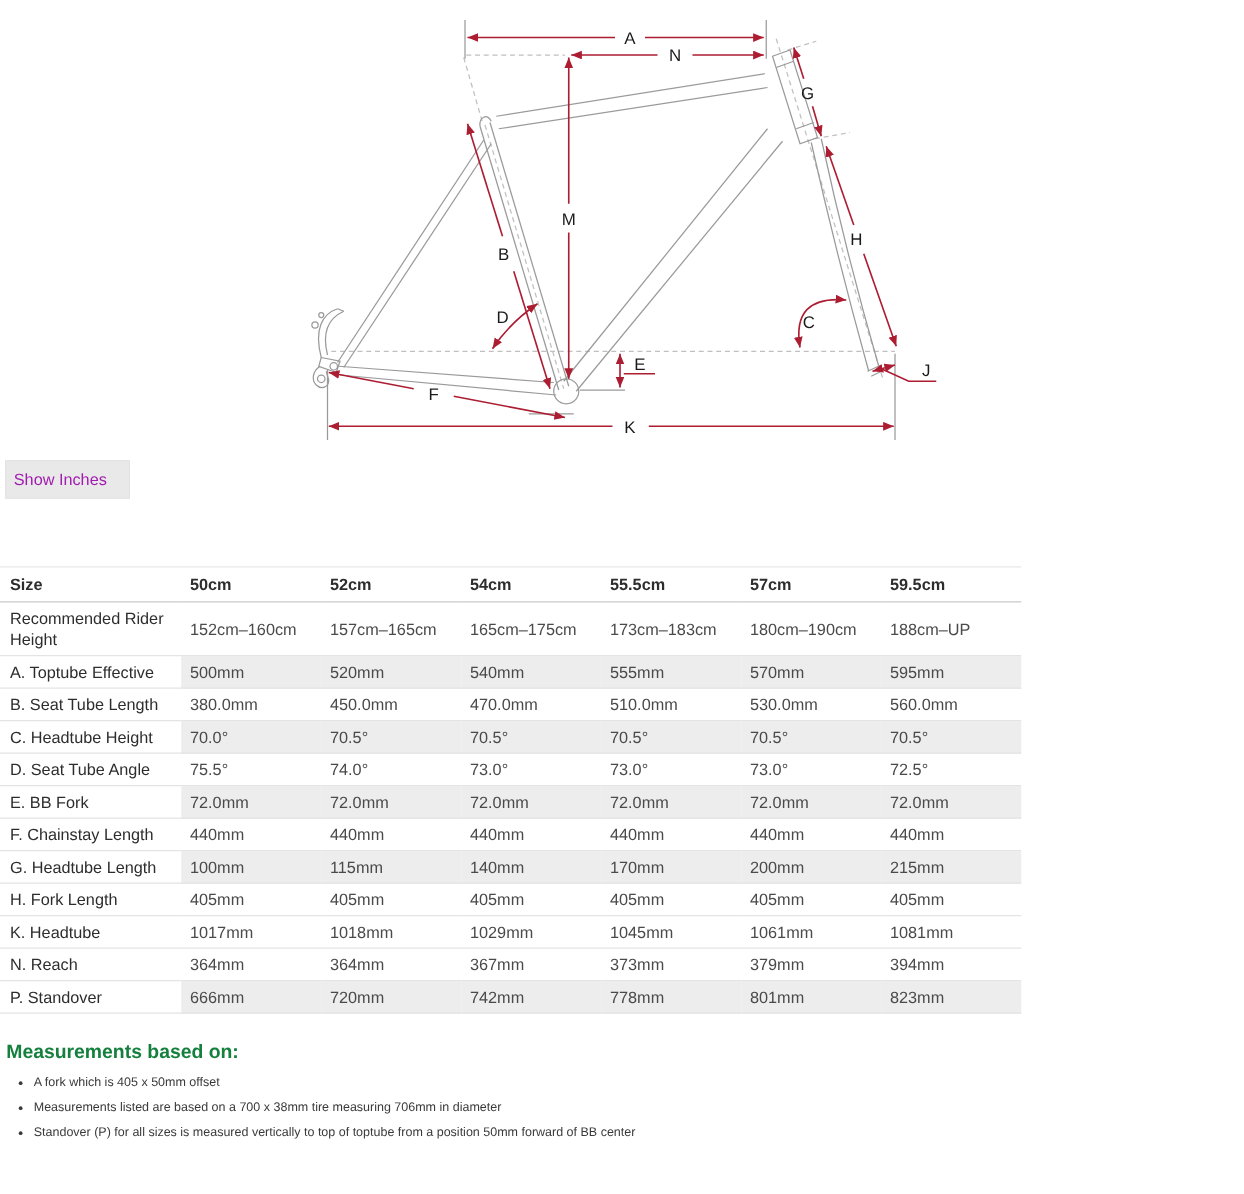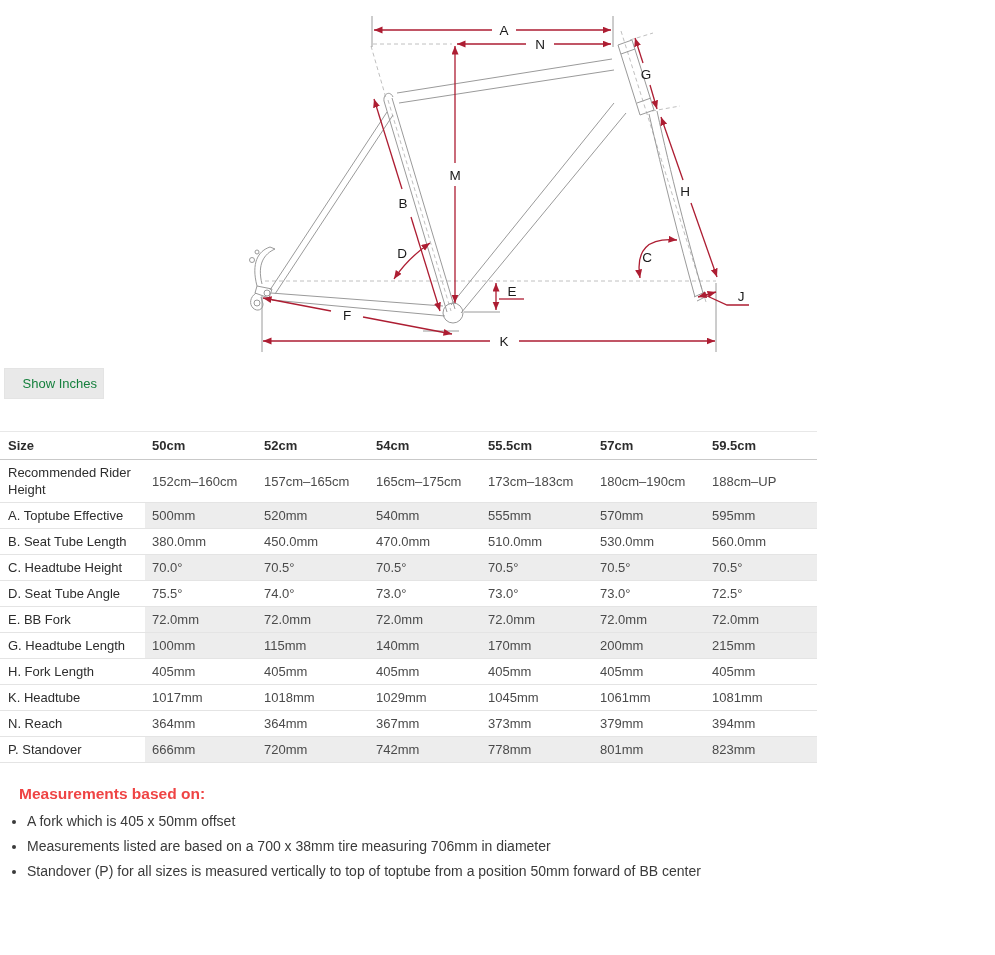--- a/index.html
+++ b/index.html
@@ -9,34 +9,34 @@
   body{width:995px;font-family:"Liberation Sans","DejaVu Sans",sans-serif;color:#333;}
   svg.diagram{display:block;width:995px;height:358px;}
   
   .frame line,.frame path,.frame polygon,.frame circle{stroke:var(--frame,#9a9a9a);stroke-width:1;fill:none;}
   .dash line{stroke:var(--dash,#c0c0c0);stroke-width:1;stroke-dasharray:4 3;fill:none;}
   .dim line,.dim path,.dim polyline{stroke:var(--dim,#ad1d32);stroke-width:1.3;fill:none;}
   .dimfill{fill:var(--dim,#ad1d32);stroke:none;}
   .dimlabel{fill:var(--labelcol,#1a1a1a);font-size:13.5px;font-family:"Liberation Sans","DejaVu Sans",sans-serif;text-anchor:middle;}
   
   .show-inches{display:block;margin:10px 0 0 4px;width:100px;height:31px;background:#e9e9e9;border:1px solid #e4e4e4;
-    font-family:inherit;font-size:13px;color:#15803d;text-align:right;}
+    font-family:inherit;font-size:13px;color:#a21caf;text-align:left;}
   
-  table.geo{margin-top:32px;width:817px;border-collapse:collapse;table-layout:fixed;font-size:13px;}
+  table.geo{margin-top:54px;width:817px;border-collapse:collapse;table-layout:fixed;font-size:13px;}
   table.geo th{ text-align:left;font-weight:bold;color:#2d2d2d;padding:6px 6px 6px 7px;
     border-top:1px solid #e8e8e8;border-bottom:1px solid #c9c9c9;}
   table.geo td{padding:4px 6px 4px 7px;line-height:17px;color:#4a4a4a;border-bottom:1px solid #e4e4e4;}
   table.geo th.lbl,table.geo td.lbl{padding-left:8px;}
   table.geo td.lbl{font-weight:normal;color:#2d2d2d;background:#fff;}
   table.geo tr.striped td.val{background:var(--stripe,#ededed);}
   
   .notes{margin:22px 0 0 5px;}
-  .notes-heading{font-size:15.5px;font-weight:bold;color:#ef4444;margin:0 0 10px 14px;}
+  .notes-heading{font-size:15.5px;font-weight:bold;color:#15803d;margin:0 0 10px 0;}
   .notes ul{margin:0;padding-left:22px;}
-  .notes li{font-size:14px;color:#3a3a3a;margin-bottom:9px;list-style:disc;}
+  .notes li{font-size:10px;color:#3a3a3a;margin-bottom:9px;list-style:disc;}
 </style>
 </head>
 <body>
 
 <svg class="diagram" viewBox="0 0 995 358">
   <defs>
     <marker id="mE" orient="auto" markerWidth="10" markerHeight="10" refX="8.5" refY="3.5" markerUnits="userSpaceOnUse">
       <path d="M0,0 L8.5,3.5 L0,7 Z" class="dimfill"></path>
     </marker>
     <marker id="mS" orient="auto-start-reverse" markerWidth="10" markerHeight="10" refX="8.5" refY="3.5" markerUnits="userSpaceOnUse">
@@ -236,20 +236,29 @@
       </tr>
       <tr class="striped">
         <td class="lbl">E. BB Fork</td>
         <td class="val">72.0mm</td>
         <td class="val">72.0mm</td>
         <td class="val">72.0mm</td>
         <td class="val">72.0mm</td>
         <td class="val">72.0mm</td>
         <td class="val">72.0mm</td>
       </tr>
+      <tr>
+        <td class="lbl">F. Chainstay Length</td>
+        <td class="val">440mm</td>
+        <td class="val">440mm</td>
+        <td class="val">440mm</td>
+        <td class="val">440mm</td>
+        <td class="val">440mm</td>
+        <td class="val">440mm</td>
+      </tr>
       <tr class="striped">
         <td class="lbl">G. Headtube Length</td>
         <td class="val">100mm</td>
         <td class="val">115mm</td>
         <td class="val">140mm</td>
         <td class="val">170mm</td>
         <td class="val">200mm</td>
         <td class="val">215mm</td>
       </tr>
       <tr>

